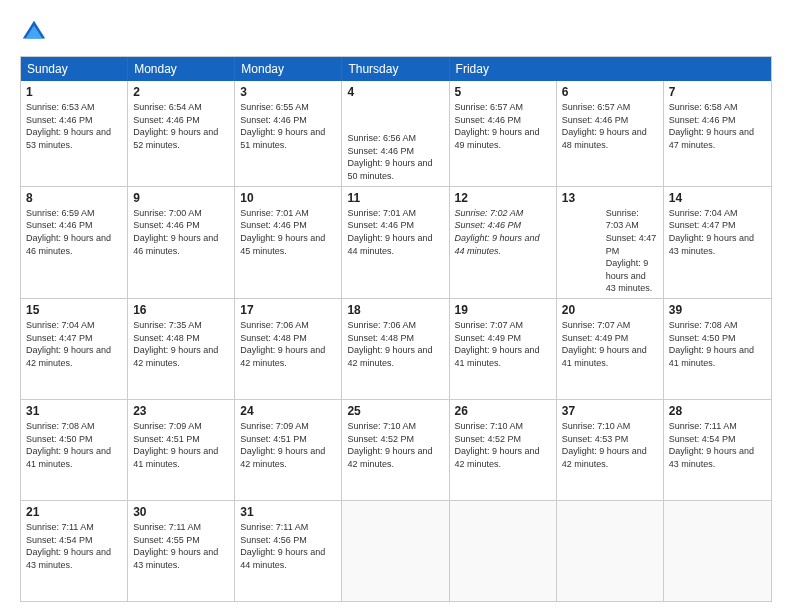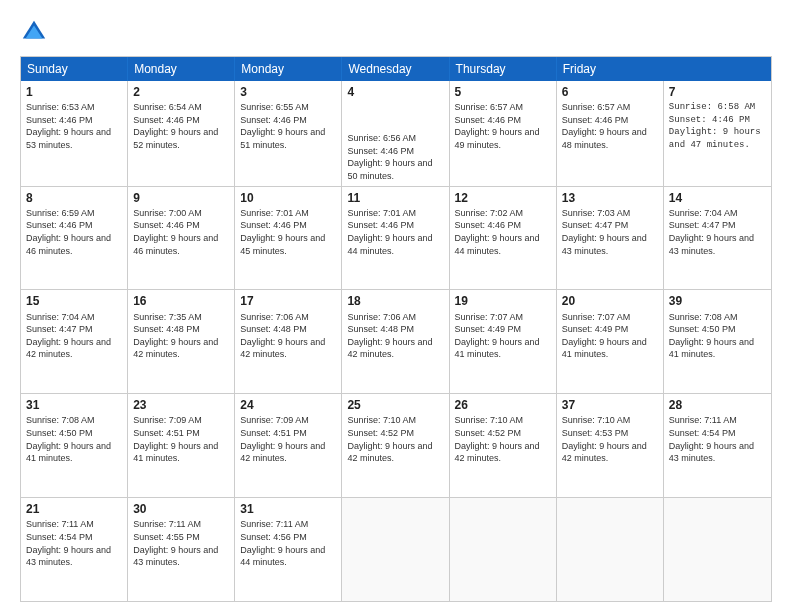--- a/index.html
+++ b/index.html
@@ -134,21 +134,20 @@
       <div class="month-title"></div>
       <div class="subtitle"></div>
     </div>
   </div>
 
   <div class="calendar">
     <div class="cal-header" id="cal-header">
         <div class="cal-header-cell">Sunday</div>
         <div class="cal-header-cell">Monday</div>
         <div class="cal-header-cell">Monday</div>
-        <div class="cal-header-cell">Wednesday</div>
         <div class="cal-header-cell">Thursday</div>
         <div class="cal-header-cell">Friday</div>
       </div>
     <div class="cal-body" id="cal-body">
         <div class="cal-row">
           <div class="cal-cell">
             <span class="day-num">1</span>
             <div class="cell-info" style="white-space: pre-line;">Sunrise: 6:53 AM
 Sunset: 4:46 PM
 Daylight: 9 hours and 53 minutes.</div>
@@ -178,21 +177,21 @@
 Daylight: 9 hours and 49 minutes.</div>
           </div>
           <div class="cal-cell">
             <span class="day-num">6</span>
             <div class="cell-info" style="white-space: pre-line;">Sunrise: 6:57 AM
 Sunset: 4:46 PM
 Daylight: 9 hours and 48 minutes.</div>
           </div>
           <div class="cal-cell">
             <span class="day-num">7</span>
-            <div class="cell-info" style="white-space: pre-line; font-family: Liberation Mono, monospace;">Sunrise: 6:58 AM
+            <div class="cell-info" style="white-space: pre-line;">Sunrise: 6:58 AM
 Sunset: 4:46 PM
 Daylight: 9 hours and 47 minutes.</div>
           </div>
         </div>
         <div class="cal-row">
           <div class="cal-cell">
             <span class="day-num">8</span>
             <div class="cell-info" style="white-space: pre-line;">Sunrise: 6:59 AM
 Sunset: 4:46 PM
 Daylight: 9 hours and 46 minutes.</div>
@@ -210,27 +209,27 @@
 Daylight: 9 hours and 45 minutes.</div>
           </div>
           <div class="cal-cell">
             <span class="day-num">11</span>
             <div class="cell-info" style="white-space: pre-line;">Sunrise: 7:01 AM
 Sunset: 4:46 PM
 Daylight: 9 hours and 44 minutes.</div>
           </div>
           <div class="cal-cell">
             <span class="day-num">12</span>
-            <div class="cell-info" style="white-space: pre-line;">Sunrise: 7:02 AM
+            <div class="cell-info" style="white-space: pre-line; font-style: italic;">Sunrise: 7:02 AM
 Sunset: 4:46 PM
 Daylight: 9 hours and 44 minutes.</div>
           </div>
           <div class="cal-cell">
             <span class="day-num">13</span>
-            <div class="cell-info" style="white-space: pre-line;">Sunrise: 7:03 AM
+            <div class="cell-info" style="white-space: pre-line; margin-left: 44px;">Sunrise: 7:03 AM
 Sunset: 4:47 PM
 Daylight: 9 hours and 43 minutes.</div>
           </div>
           <div class="cal-cell">
             <span class="day-num">14</span>
             <div class="cell-info" style="white-space: pre-line;">Sunrise: 7:04 AM
 Sunset: 4:47 PM
 Daylight: 9 hours and 43 minutes.</div>
           </div>
         </div>

